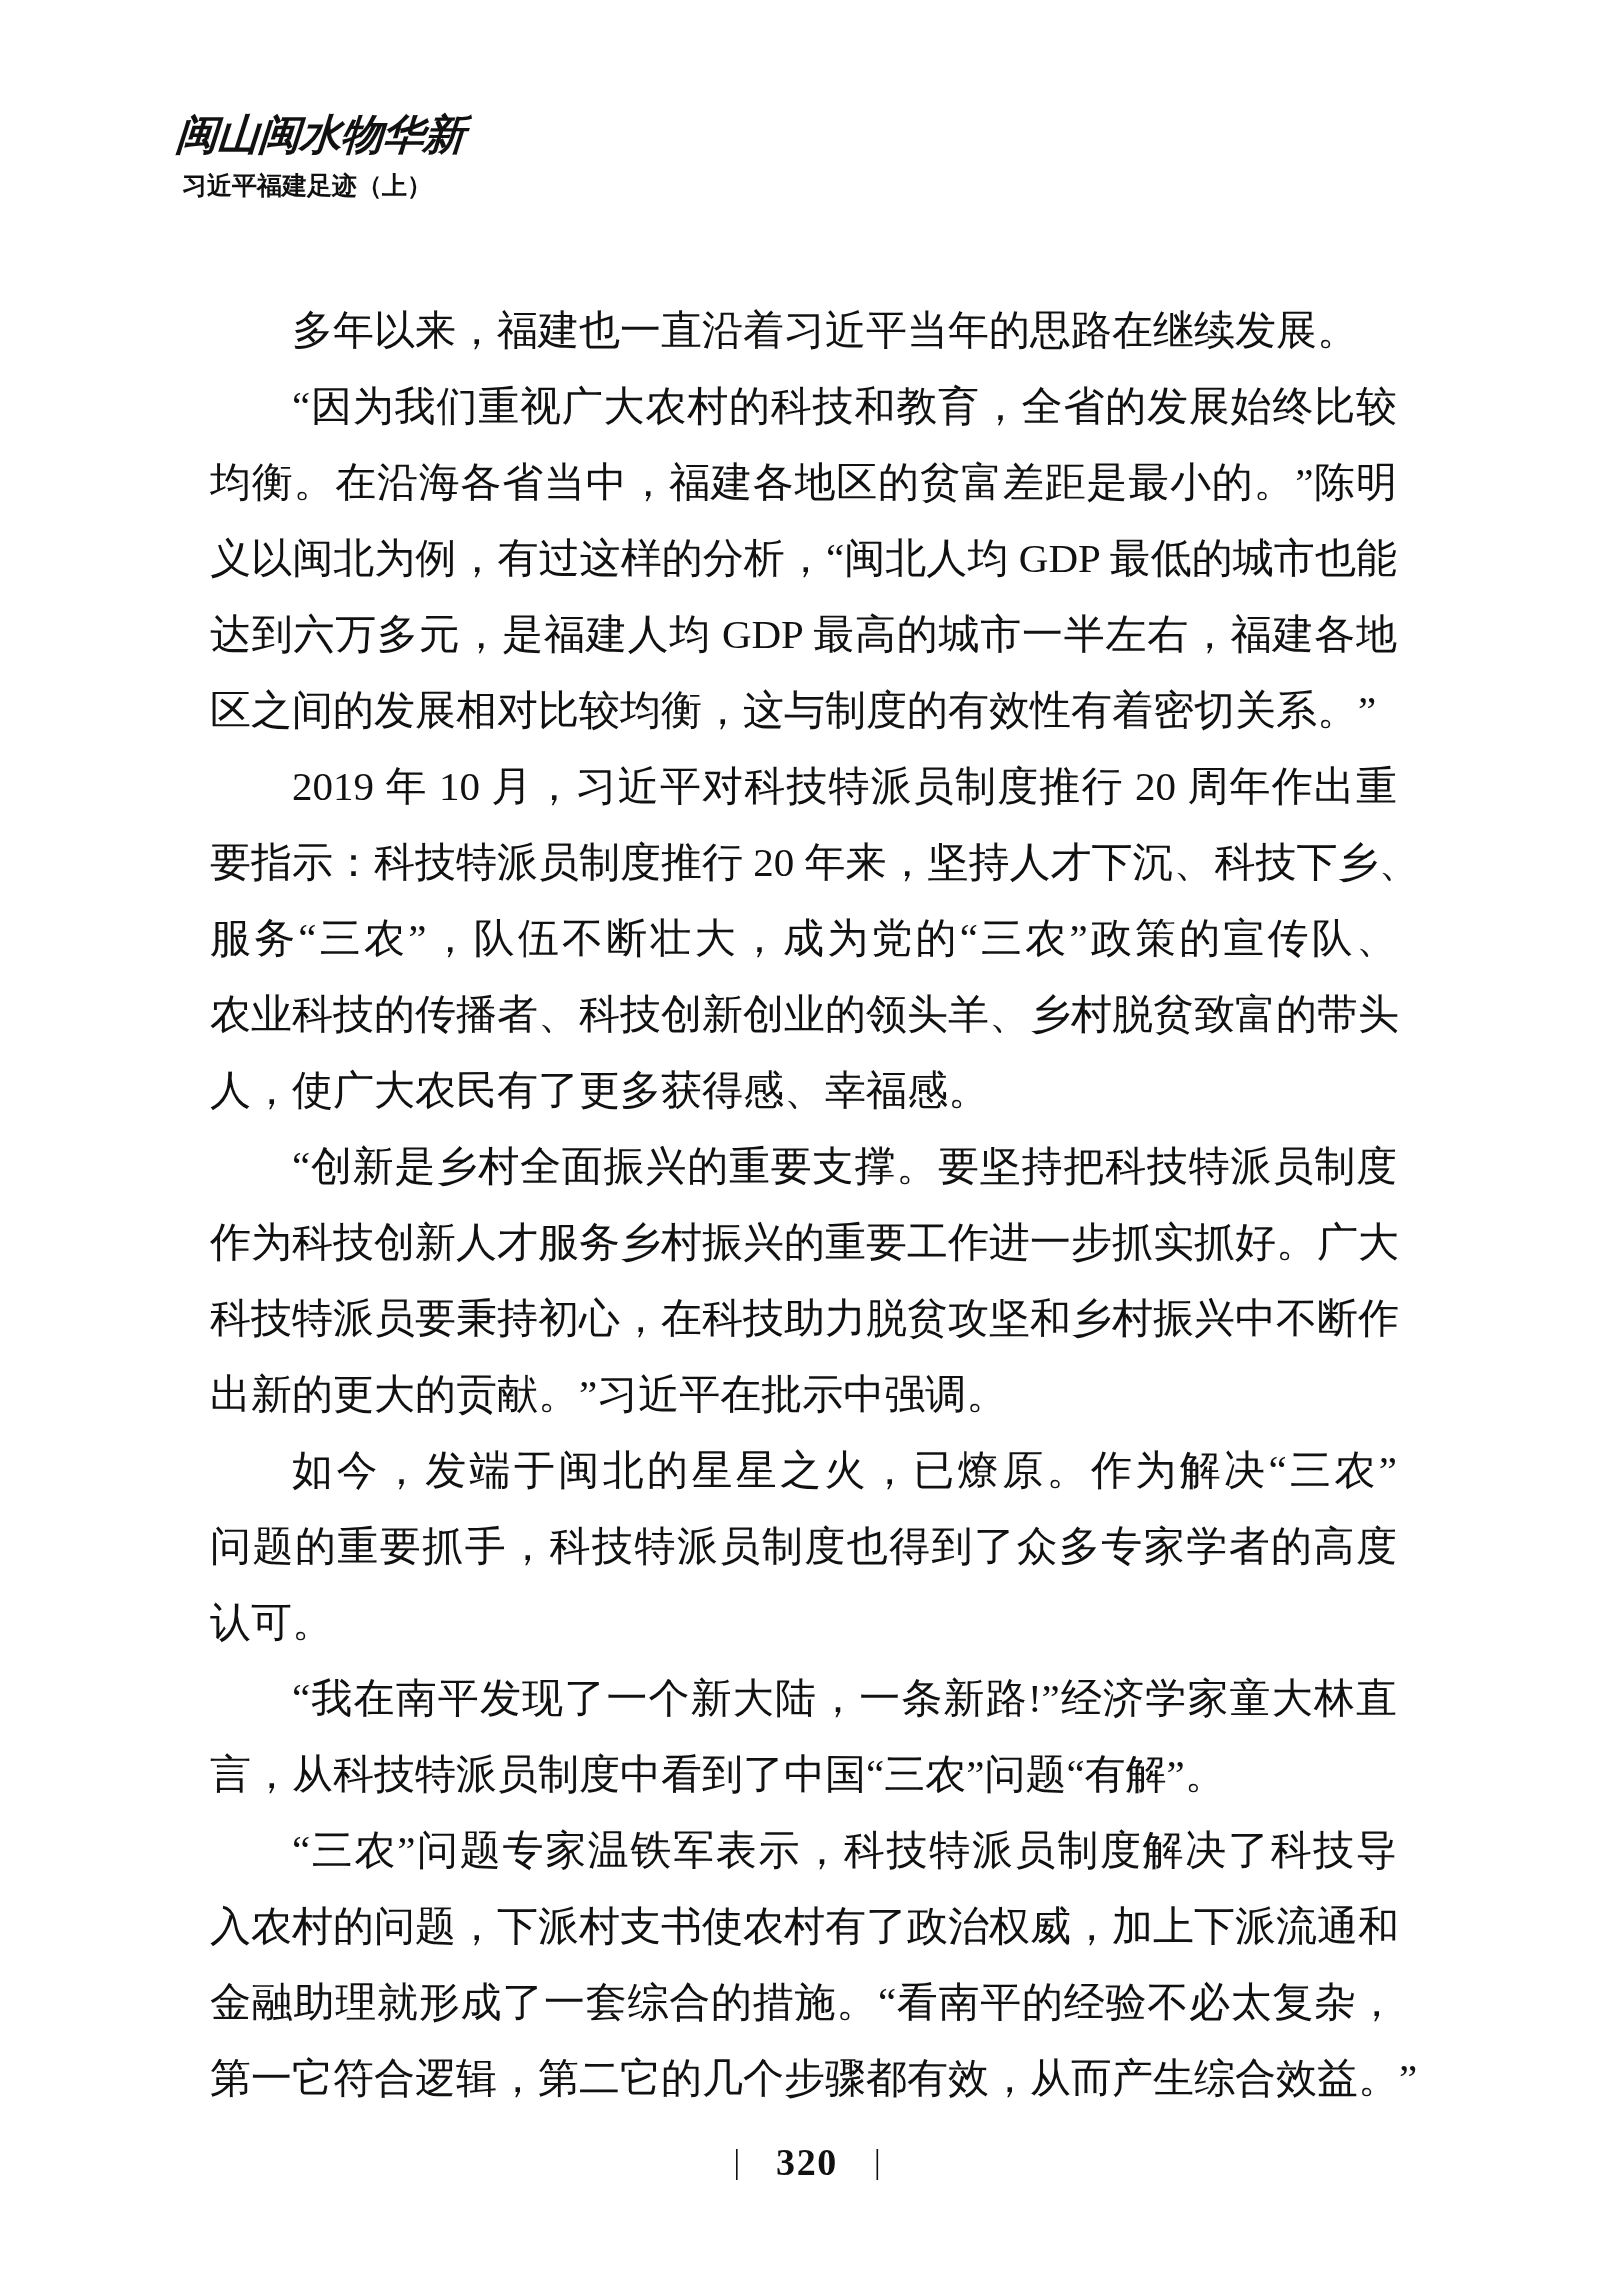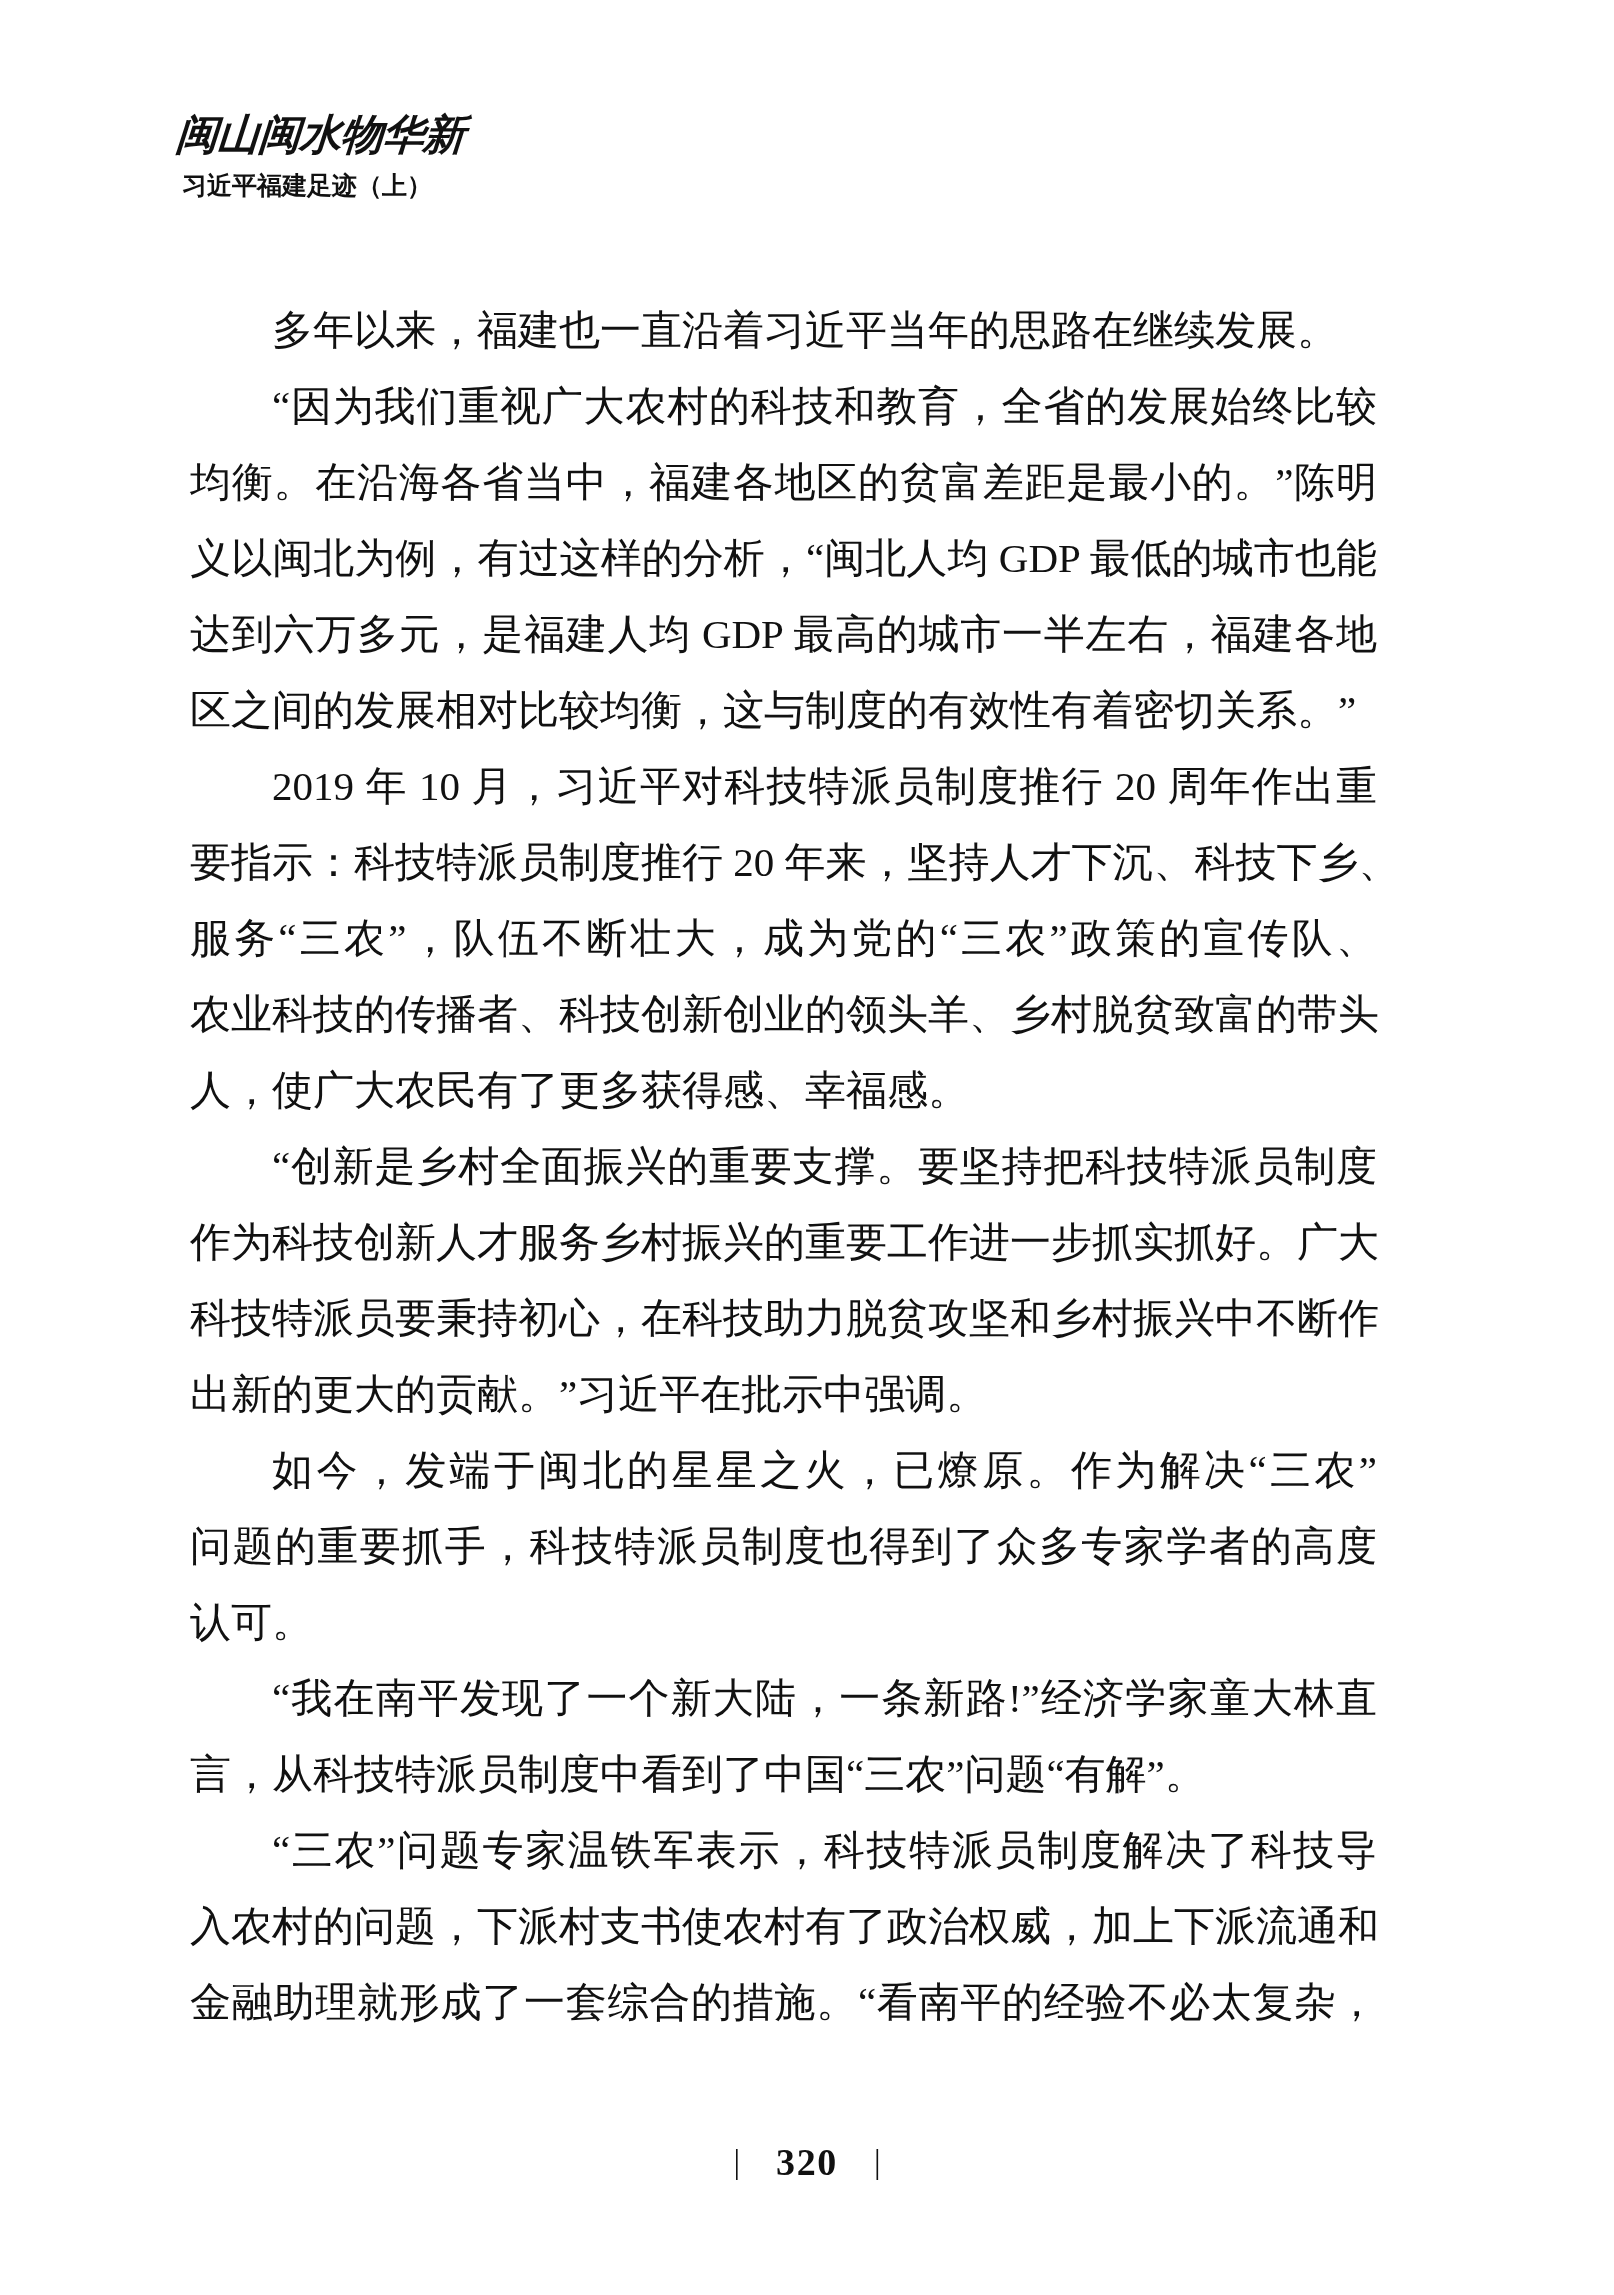--- a/index.html
+++ b/index.html
@@ -38,21 +38,21 @@
     margin-left: 8px;
     font-size: 25px;
     font-weight: bold;
     letter-spacing: 0px;
     line-height: 36px;
     white-space: nowrap;
   }
   
   .body-text {
     position: absolute;
-    left: 190px;
+    left: 210px;
     top: 292px;
     width: 1187px;
   }
   .line {
     height: 76px;
     line-height: 76px;
     font-size: 41px;
     white-space: nowrap;
     text-align: justify;
     text-align-last: justify;
@@ -113,20 +113,21 @@
       <div class="line">科技特派员要秉持初心，在科技助力脱贫攻坚和乡村振兴中不断作</div>
       <div class="line last">出新的更大的贡献。”习近平在批示中强调。</div>
       <div class="line first">如今，发端于闽北的星星之火，已燎原。作为解决“三农”</div>
       <div class="line">问题的重要抓手，科技特派员制度也得到了众多专家学者的高度</div>
       <div class="line last">认可。</div>
       <div class="line first">“我在南平发现了一个新大陆，一条新路!”经济学家童大林直</div>
       <div class="line last">言，从科技特派员制度中看到了中国“三农”问题“有解”。</div>
       <div class="line first">“三农”问题专家温铁军表示，科技特派员制度解决了科技导</div>
       <div class="line">入农村的问题，下派村支书使农村有了政治权威，加上下派流通和</div>
       <div class="line">金融助理就形成了一套综合的措施。“看南平的经验不必太复杂，</div>
+      <div class="line last">第一它符合逻辑，第二它的几个步骤都有效，从而产生综合效益。”</div>
     </div>
 
   <div class="footer">
     <span class="bar">|</span>
     <span class="pagenum">320</span>
     <span class="bar">|</span>
   </div>
 
 </div>
 

